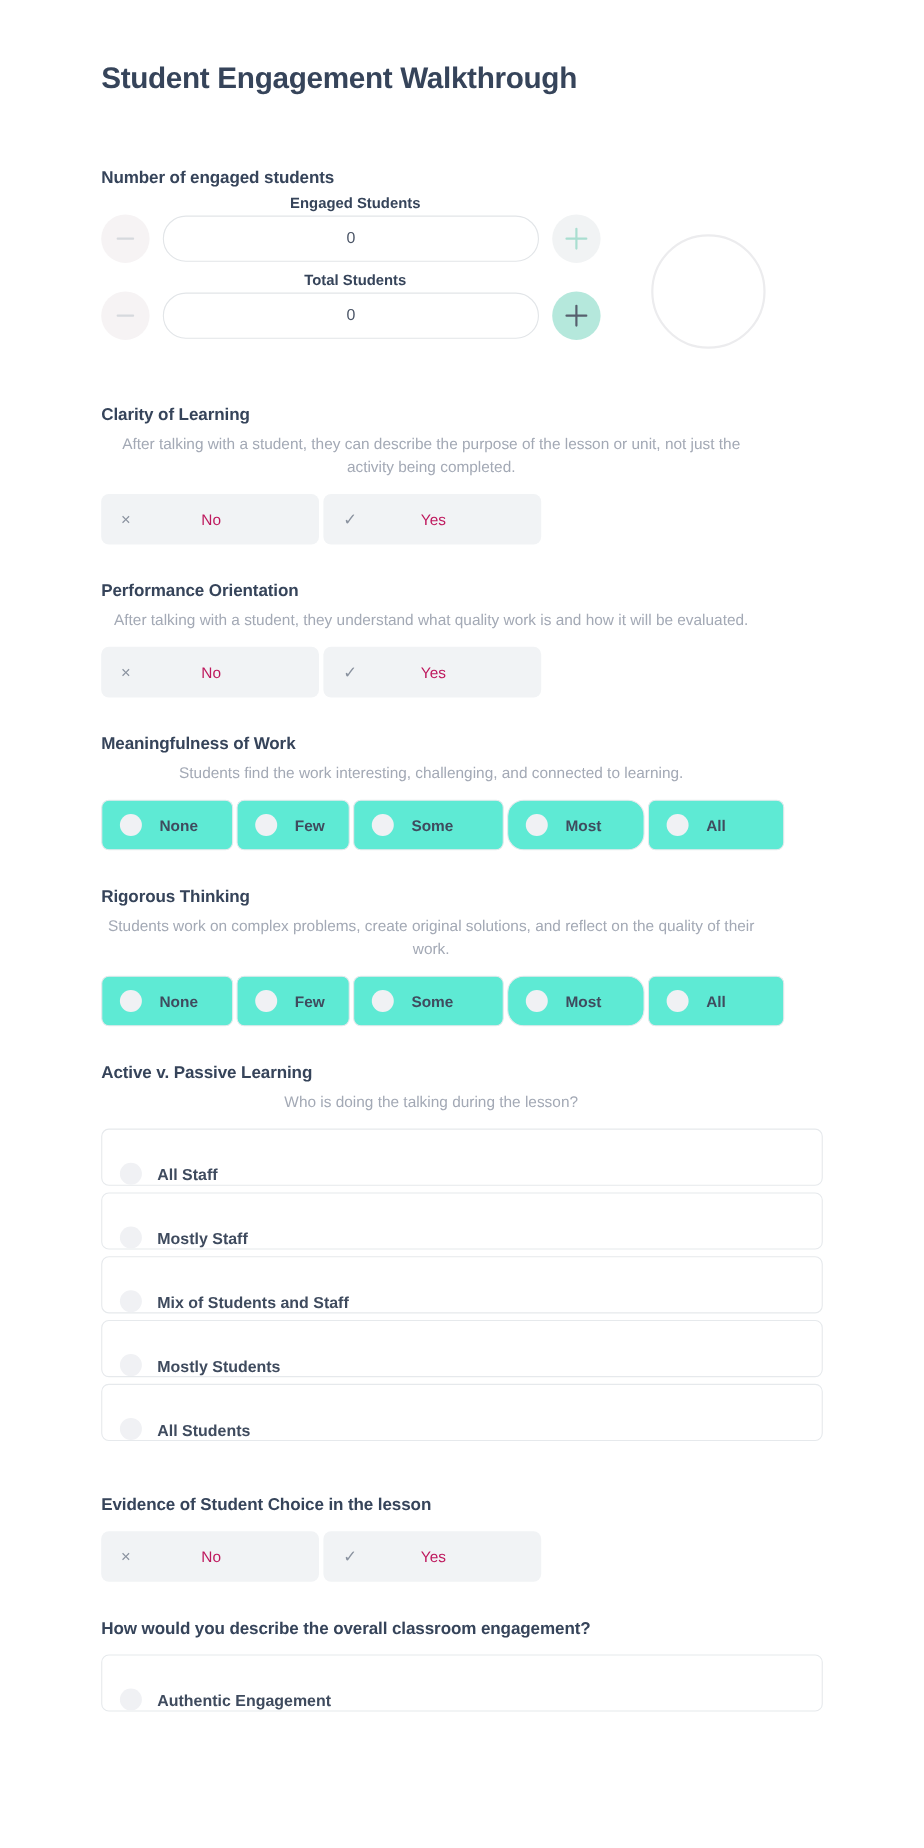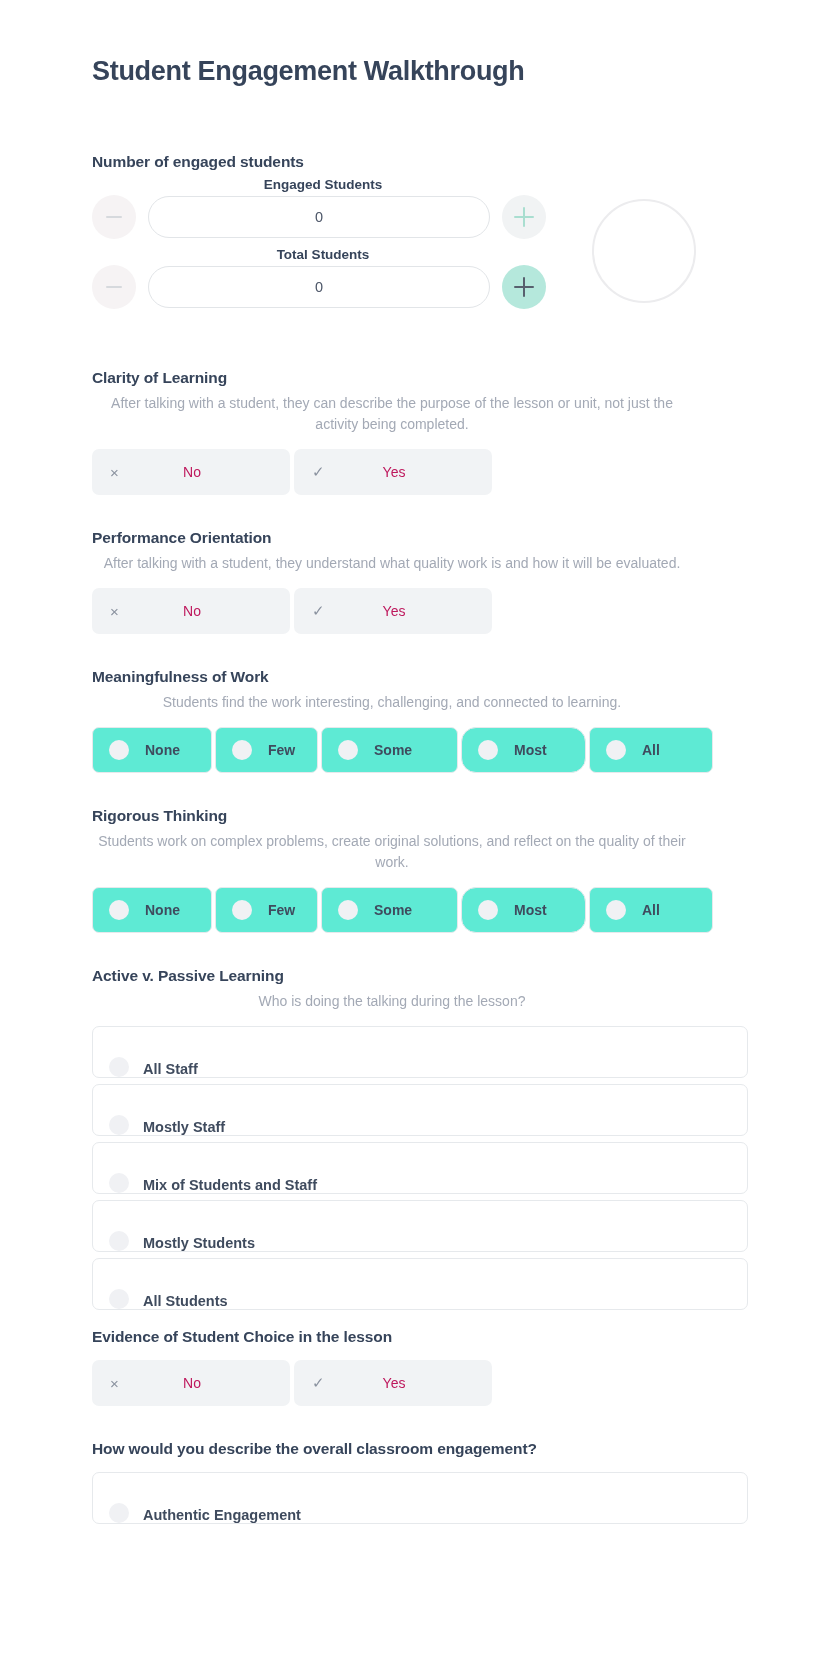--- a/index.html
+++ b/index.html
@@ -47,21 +47,21 @@
     text-align: center;
   }
 
   .section-title.no-desc { margin-bottom: 14px; }
 
   
   .counter-block { margin-bottom: 52px; }
 
   .counter-wrap {
     display: flex;
-    align-items: flex-start;
+    align-items: flex-end;
     gap: 0;
   }
 
   .counter-stack { flex: 0 0 auto; }
 
   .counter-row {
     display: flex;
     align-items: center;
     gap: 12px;
     margin-bottom: 8px;
@@ -348,21 +348,21 @@
           <div class="opt-box">
             <span class="radio-dot"></span>
             <span class="opt-label">Most</span>
           </div>
           <div class="opt-box">
             <span class="radio-dot"></span>
             <span class="opt-label">All</span>
           </div>
         </div>
       </div>
-      <div class="section" style="margin-bottom: 18px;">
+      <div class="section" style="margin-bottom: 50px;">
         <div class="section-title">Active v. Passive Learning</div>
         <div class="section-desc">Who is doing the talking during the lesson?</div>
         <div class="stack-list">
           <div class="stack-item">
             <span class="radio-dot"></span>
             <span class="stack-label">All Staff</span>
           </div>
           <div class="stack-item">
             <span class="radio-dot"></span>
             <span class="stack-label">Mostly Staff</span>

